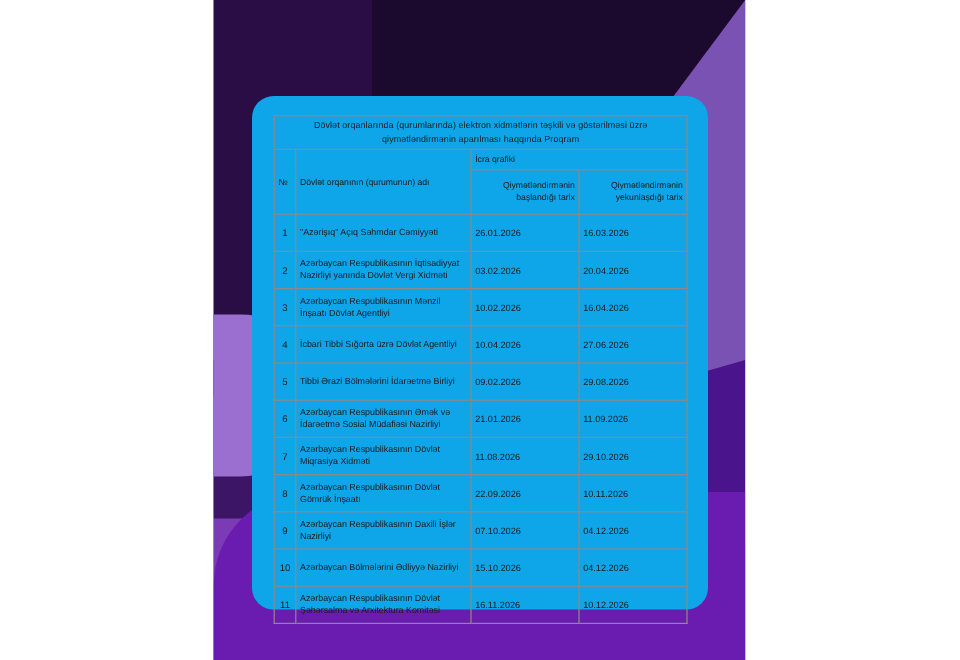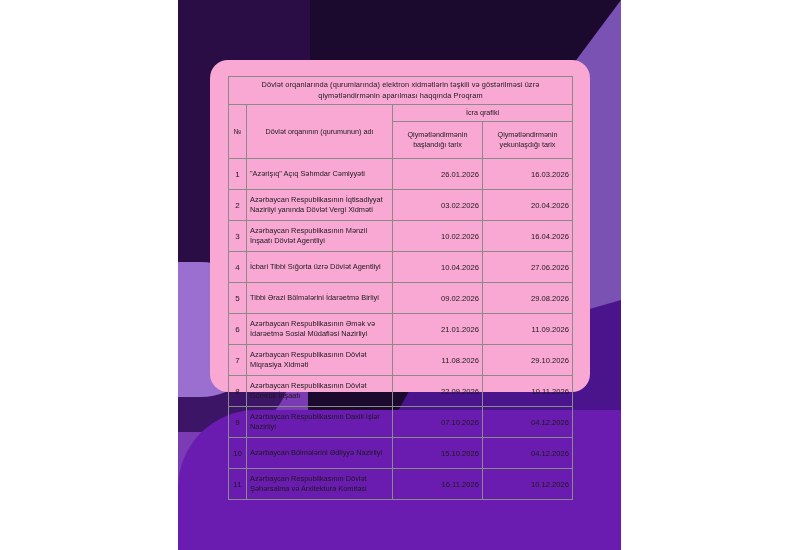--- a/index.html
+++ b/index.html
@@ -110,24 +110,24 @@
     bottom: 0;
     width: 353px;
     height: 96px;
     background: #6b1cb0;
   }
 
   
   .card {
     position: absolute;
     left: 210px;
-    top: 60px;
+    top: 80px;
     width: 380px;
-    height: 332px;
-    background: #f9a8d4;
+    height: 428px;
+    background: #0ea5e9;
     border-radius: 18px;
     box-sizing: border-box;
     padding: 16px 18px;
   }
 
   
   table.doc-table {
     border-collapse: collapse;
     width: 344px;
     table-layout: fixed;
@@ -149,48 +149,48 @@
 
   .title-cell {
     text-align: center;
     font-size: 7.4px;
     font-weight: bold;
     line-height: 1.45;
     padding: 8px 10px;
     letter-spacing: 0.1px;
   }
   .hdr {
-    text-align: center;
+    text-align: left;
     font-size: 7.2px;
     font-weight: bold;
     line-height: 1.35;
     padding: 4px 2px;
   }
   .hdr-sub {
-    text-align: center;
+    text-align: right;
     font-size: 7.2px;
     font-weight: bold;
     line-height: 1.35;
     padding: 5px 2px;
     height: 30px;
   }
   .cell-no {
     text-align: center;
     font-size: 8px;
     font-weight: bold;
     padding: 2px 0;
   }
   .cell-name {
     text-align: left;
     font-size: 7.4px;
     line-height: 1.4;
     padding: 5px 3px 5px 4px;
   }
   .cell-date {
-    text-align: right;
+    text-align: left;
     font-size: 7.6px;
     padding: 5px 2px;
   }
   tr.body-row { height: 31px; }
 </style>
 </head>
 <body>
 
 <div id="stage">
 

